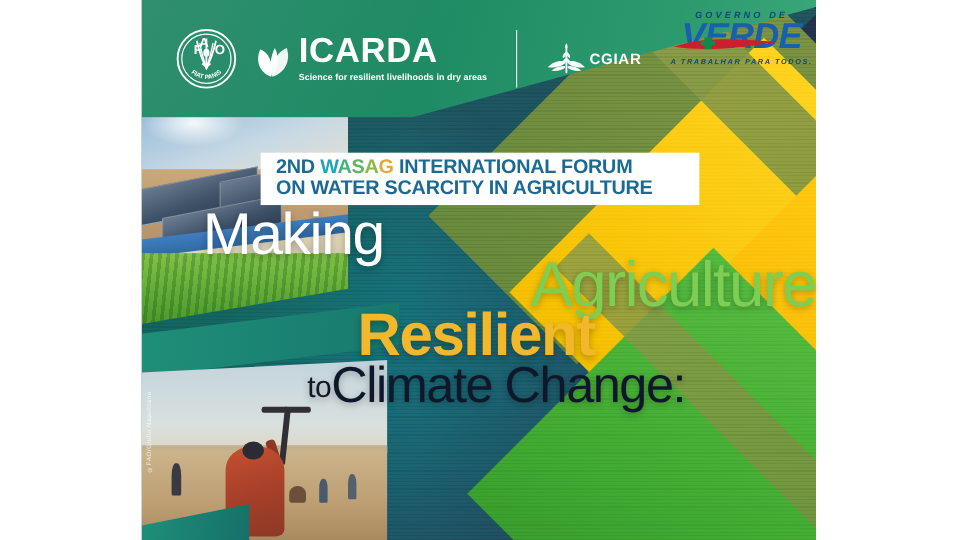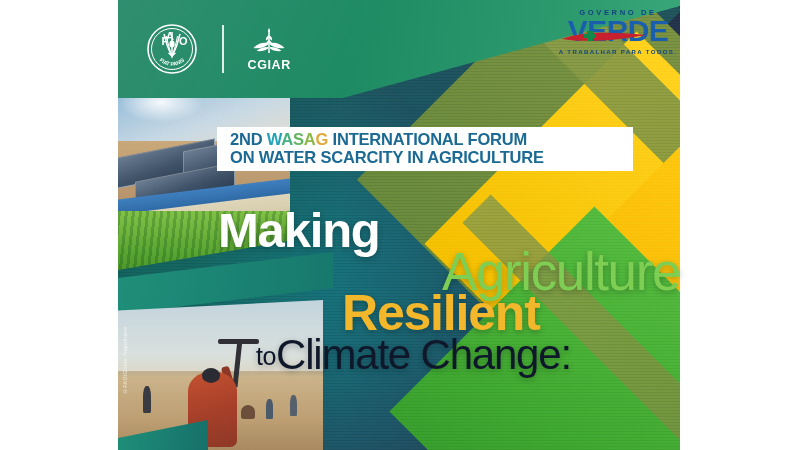--- a/index.html
+++ b/index.html
@@ -102,28 +102,29 @@
   .icarda{display:flex;align-items:flex-end;gap:7px;}
   .icarda-leaf{width:30px;height:30px;flex:none;margin-bottom:4px;}
   .icarda-text{display:flex;flex-direction:column;line-height:1;}
   .icarda-word{
     color:#fff;font-weight:bold;font-size:29px;letter-spacing:.5px;
   }
   .icarda-tag{
     color:#fff;font-size:7.4px;font-weight:bold;letter-spacing:.05px;margin-top:3px;
   }
   .divider-v{width:1.5px;height:48px;background:rgba(255,255,255,.85);margin:0 10px;flex:none;}
-  .cgiar{display:flex;flex-direction:column;align-items:center;gap:2px;}
+  .cgiar{display:flex;flex-direction:row;align-items:center;gap:2px;}
   .cgiar-mark{width:34px;height:30px;}
   .cgiar-word{color:#fff;font-weight:bold;font-size:12.5px;letter-spacing:.6px;}
 
   
   #caboverde{
     position:absolute;left:553px;top:8px;width:130px;
     text-align:center;
+    font-style:italic;
   }
   .cv-gov{
     color:#12457f;font-size:7.6px;font-weight:bold;letter-spacing:2.6px;
     margin-bottom:1px;
   }
   .cv-cabo,.cv-verde{
     color:#1a5fae;font-weight:bold;line-height:.86;letter-spacing:-.6px;
   }
   .cv-cabo{font-size:27px;position:relative;}
   .cv-verde{font-size:30px;}
@@ -240,21 +241,21 @@
     clip-path:polygon(0 42%, 100% 0, 100% 58%, 0 100%);
   }
   .wedge2{
     position:absolute;left:118px;top:420px;width:90px;height:30px;
     background:linear-gradient(100deg,#1f8f79,#16706a);
     clip-path:polygon(0 60%, 100% 0, 100% 100%, 0 100%);
   }
 
   
   #eyebrow{
-    position:absolute;left:217px;top:127px;width:416px;height:44px;
+    position:absolute;left:217px;top:127px;width:366px;height:44px;
     background:#ffffff;
     clip-path:polygon(0 0, 100% 0, 100% 100%, 0 100%);
     display:flex;flex-direction:column;justify-content:center;
     padding-left:13px;box-sizing:border-box;
   }
   .eyebrow-line{
     font-weight:bold;font-size:16.5px;line-height:1.07;letter-spacing:-.2px;
     color:#1c6a93;white-space:nowrap;
   }
   .wasag-w{color:#23a3b8;}
@@ -265,31 +266,30 @@
 
   
   #headline{
     position:absolute;left:118px;top:172px;width:562px;
   }
   .hl{
     font-size:49px;line-height:.98;white-space:nowrap;
     text-shadow:0 2px 6px rgba(0,0,0,.28);
   }
   .hl-making{
-    color:#ffffff;font-weight:bold;letter-spacing:-1.2px;
-    padding-left:100px;
-    margin-top:34px;
+    color:#ffffff;font-weight:normal;letter-spacing:-1.2px;
+    padding-left:51px;
   }
   .hl-agri{
     color:#7ece54;font-weight:normal;letter-spacing:-1.4px;font-size:53px;
     padding-left:108px;margin-top:-8px;text-align:right;
   }
   .hl-res{
     color:#f2b72a;font-weight:bold;letter-spacing:-1.2px;font-size:50px;
-    padding-left:180px;margin-top:-9px;margin-left:44px;
+    padding-left:180px;margin-top:-9px;
   }
   .hl-climate{
     color:#0f172a;font-weight:normal;letter-spacing:-1.2px;font-size:42px;
     padding-left:138px;margin-top:-4px;
   }
   .hl-to{font-size:25px;vertical-align:4px;letter-spacing:-.4px;}
 
   
   #subtitle{
     position:absolute;left:118px;top:370px;width:562px;
@@ -376,20 +376,33 @@
         <text x="33" y="22" font-family="Liberation Sans, sans-serif" font-size="11" font-weight="bold" fill="#ffffff">O</text>
         <text font-family="Liberation Sans, sans-serif" font-size="5.2" font-weight="bold" fill="#ffffff">
           <textPath href="#faoArc" startOffset="50%" text-anchor="middle">FIAT PANIS</textPath>
         </text>
         <defs>
           <path id="faoArc" d="M8.5 29 A18 18 0 0 0 43.5 29" fill="none"></path>
         </defs>
       </svg>
     </div>
 
+    <div class="icarda">
+      <div class="icarda-leaf">
+        <svg viewBox="0 0 30 30" width="30" height="30" aria-hidden="true">
+          <path d="M14 29 C3 25 1 14 5 6 C12 9 16 17 14 29 Z" fill="#ffffff"></path>
+          <path d="M15 29 C14 17 19 8 27 5 C30 14 27 25 15 29 Z" fill="#ffffff" opacity=".93"></path>
+          <path d="M14.6 29 C12 20 14 11 17 5 C21 12 20 23 14.6 29 Z" fill="#ffffff"></path>
+        </svg>
+      </div>
+      <div class="icarda-text">
+        <div class="icarda-word">ICARDA</div>
+        <div class="icarda-tag">Science for resilient livelihoods in dry areas</div>
+      </div>
+    </div>
 
     <div class="divider-v"></div>
 
     <div class="cgiar">
       <div class="cgiar-mark">
         <svg viewBox="0 0 34 30" width="34" height="30" aria-hidden="true">
           <path d="M17 2 C15.6 4 15.6 6 17 8 C18.4 6 18.4 4 17 2 Z" fill="#ffffff"></path>
           <path d="M17 7 L17 27" stroke="#ffffff" stroke-width="1.5"></path>
           <path d="M17 9 C14.5 10.5 13.5 12.5 14 14.5 C16 14 17 12 17 9 Z" fill="#ffffff"></path>
           <path d="M17 9 C19.5 10.5 20.5 12.5 20 14.5 C18 14 17 12 17 9 Z" fill="#ffffff"></path>

